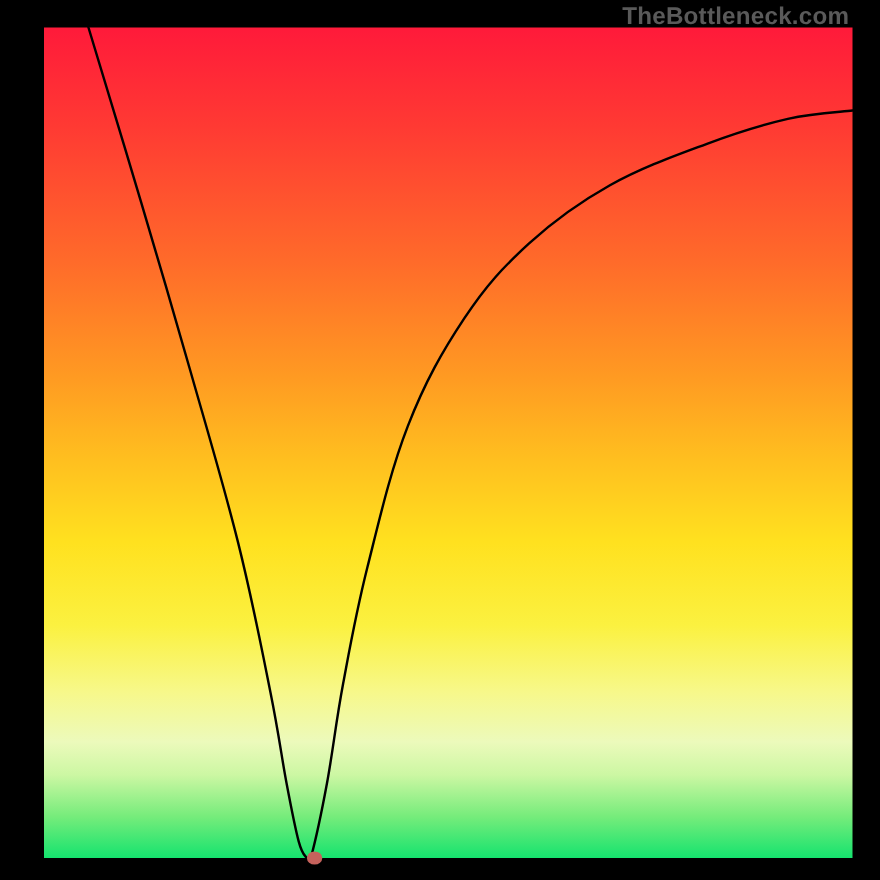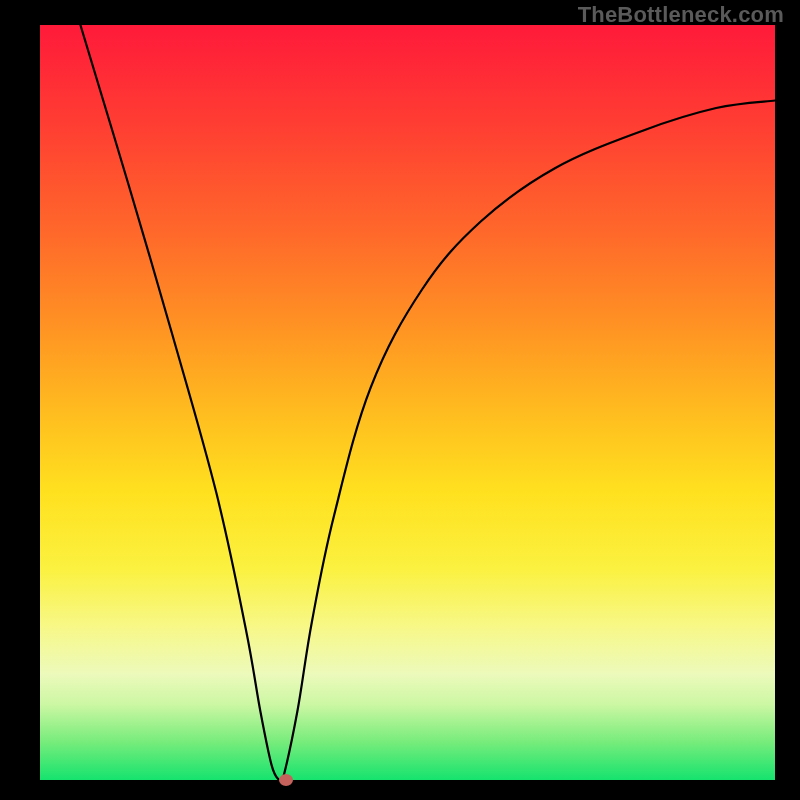--- a/index.html
+++ b/index.html
@@ -38,21 +38,21 @@
       #f7f88a 80%,
       #ecfabb 86%,
       #ccf7a3 90%,
       #76ec7b 95%,
       #15e36e 100%
     );
   }
   .watermark {
     position: absolute;
     top: 2px;
-    right: 16px;
+    right: 28px;
     color: #5a5a5a;
     font-size: 22px;
     font-weight: 600;
     letter-spacing: 0.2px;
     user-select: none;
   }
   svg.curve {
     position: absolute;
     left: 0;
     top: 0;

